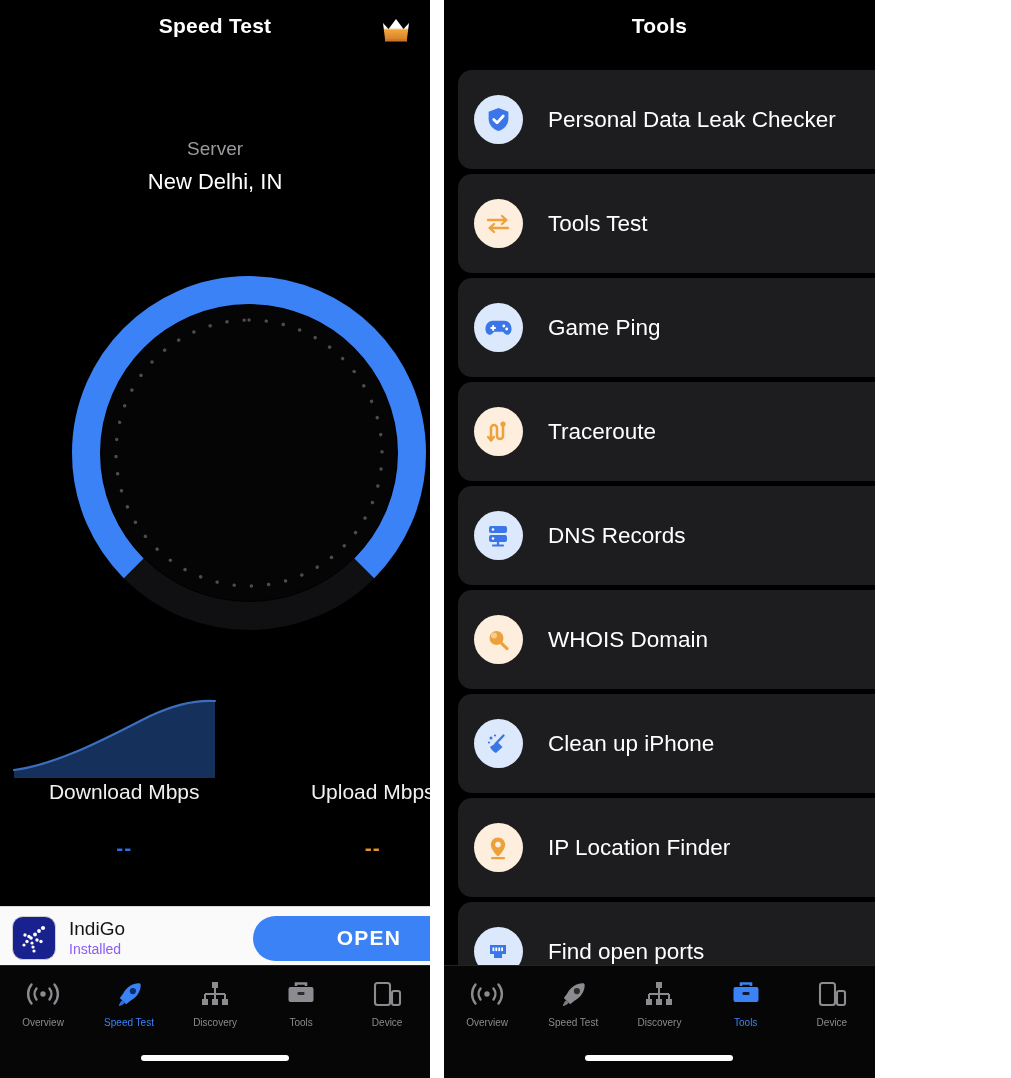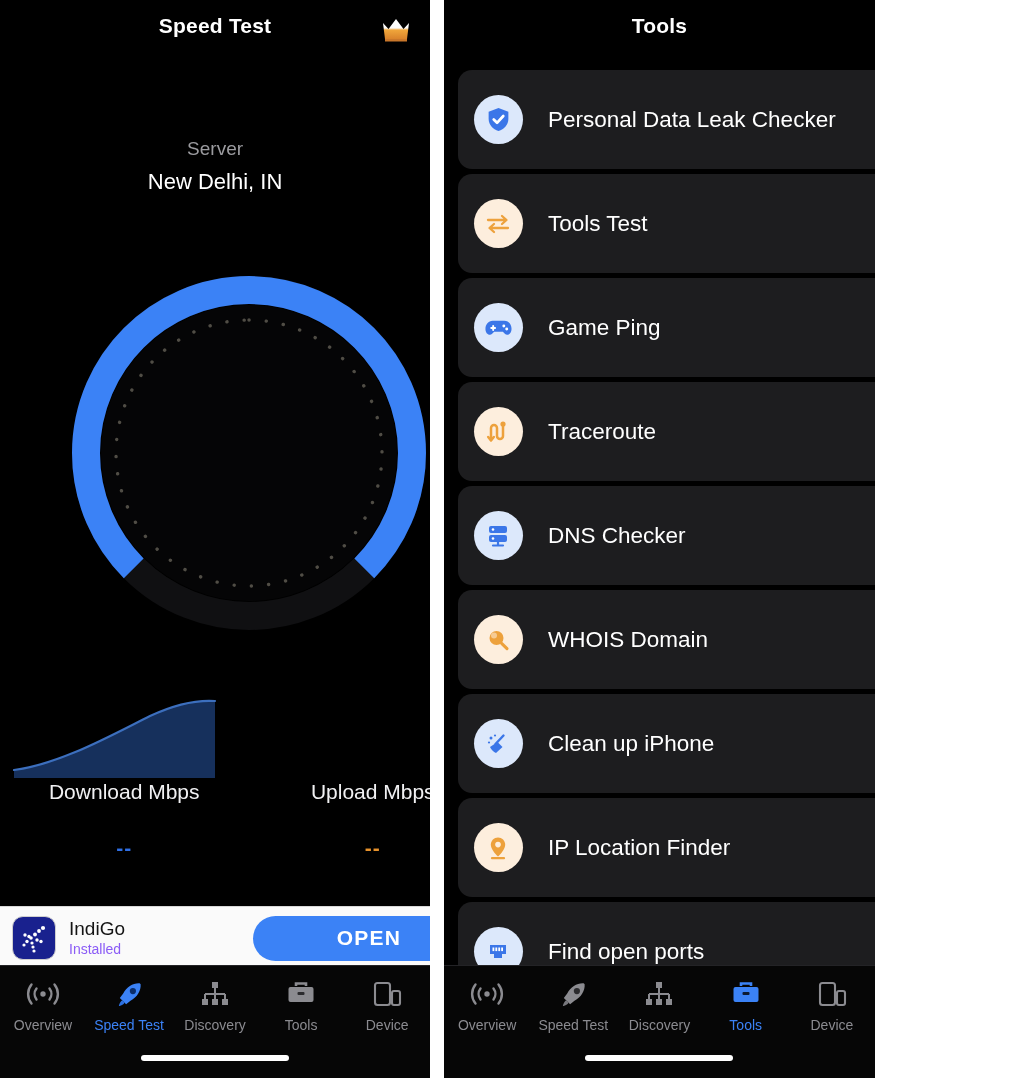--- a/index.html
+++ b/index.html
@@ -76,21 +76,21 @@
   }
 
   
   .tabbar {
     position:absolute; left:0; bottom:0; width:100%; height:113px;
     background:#060606; border-top:1px solid #232326;
     display:flex; align-items:flex-start; padding-top:11px;
   }
   .tab { flex:1 1 0; text-align:center; }
   .tab-ico { height:34px; display:flex; align-items:center; justify-content:center; }
-  .tab-lbl { margin-top:6px; font-size:14px; color:#8b8b90; }
+  .tab-lbl { margin-top:6px; font-size:10px; color:#8b8b90; }
   .tab.active .tab-lbl { color:#3b82f6; }
   .home-ind {
     position:absolute; bottom:17px; left:50%; transform:translateX(-50%);
     width:148px; height:6px; border-radius:3px; background:#fff;
   }
 
   
   .tools-list { position:absolute; left:0; top:70px; width:498px; }
   .tool-row {
     position:relative; margin:0 14px 5px 14px; height:99px;
@@ -303,21 +303,21 @@
         <div class="tool-row">
           <div class="tool-ico blue">
             <svg viewBox="0 0 26 26" width="26" height="26">
               <rect x="4" y="3" width="18" height="7" rx="2" fill="#3b76e8"></rect>
               <rect x="4" y="12" width="18" height="7" rx="2" fill="#3b76e8"></rect>
               <circle cx="8" cy="6.5" r="1.3" fill="#fff"></circle>
               <circle cx="8" cy="15.5" r="1.3" fill="#fff"></circle>
               <path d="M13 19 V22 M8 22.5 H18" stroke="#3b76e8" stroke-width="2.2" stroke-linecap="round" fill="none"></path>
             </svg>
           </div>
-          <div class="tool-label">DNS Checker</div>
+          <div class="tool-label">DNS Records</div>
           <div class="chev">›</div>
         </div>
         <div class="tool-row">
           <div class="tool-ico orange">
             <svg viewBox="0 0 26 26" width="26" height="26">
               <circle cx="11.5" cy="11" r="7" fill="#eda13c"></circle>
               <circle cx="9" cy="8.5" r="3" fill="#fdeedd" opacity=".55"></circle>
               <path d="M16.6 16.3 L22 21.6" stroke="#eda13c" stroke-width="3.1" stroke-linecap="round"></path>
             </svg>
           </div>

